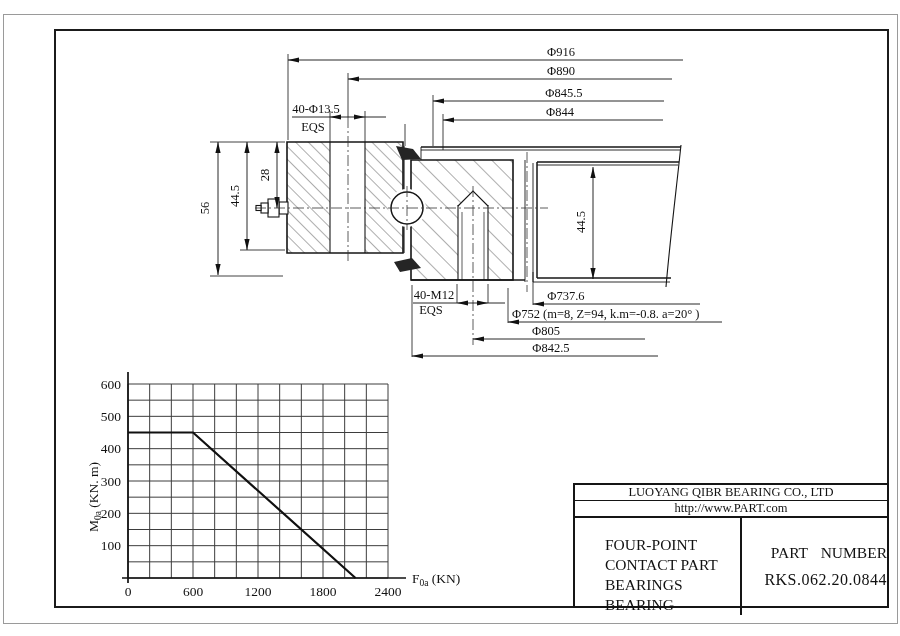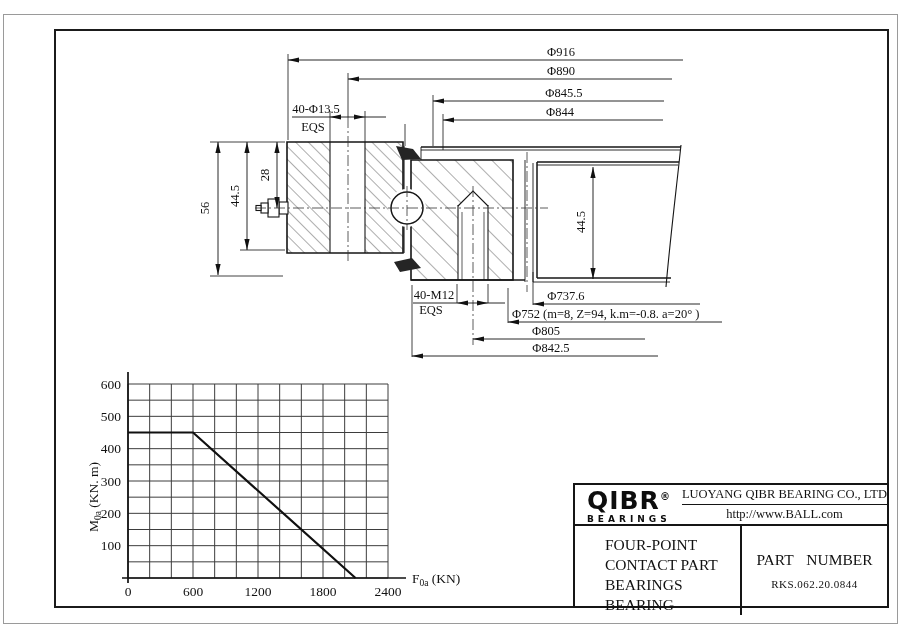--- a/index.html
+++ b/index.html
@@ -22,24 +22,24 @@
          line-height:24px;letter-spacing:1px;color:#0d0d0d;}
   .brand sup{font-size:10px;font-weight:bold;vertical-align:super;}
   .brand-sub{font-family:"DejaVu Sans",sans-serif;font-weight:bold;font-size:9px;
              letter-spacing:4px;color:#0d0d0d;margin-top:1px;}
   .tb-company{flex:1;display:flex;flex-direction:column;}
   .company-name{flex:1;display:flex;align-items:center;justify-content:center;
                 font-size:12.5px;border-bottom:1.5px solid #151515;white-space:nowrap;}
   .company-url{flex:1;display:flex;align-items:center;justify-content:center;font-size:12.5px;}
   .tb-bottom{flex:1;display:flex;}
   .tb-product{width:167px;border-right:2px solid #151515;box-sizing:border-box;
-              padding:9px 0 0 30px;font-size:15.5px;line-height:20px;}
-  .tb-part{flex:1;display:flex;flex-direction:column;align-items:center;justify-content:center;}
+              padding:17px 0 0 30px;font-size:15.5px;line-height:20px;}
+  .tb-part{flex:1;display:flex;flex-direction:column;align-items:flex-end;justify-content:center;}
   .part-label{font-size:15.5px;word-spacing:9px;}
-  .part-number{font-size:11px;margin-top:9px;letter-spacing:0.5px;}
+  .part-number{font-size:16px;margin-top:9px;letter-spacing:0.5px;}
 </style>
 </head>
 <body>
 
 <div class="page-edge"></div>
 <div class="frame"></div>
 
 <svg class="overlay" viewBox="0 0 900 636">
   <defs>
     <pattern id="hatchA" width="9" height="9" patternUnits="userSpaceOnUse" patternTransform="rotate(-45)">
@@ -229,27 +229,23 @@
       <text x="323" y="596" text-anchor="middle" font-size="13.5">1800</text>
       <text x="388" y="596" text-anchor="middle" font-size="13.5">2400</text>
       <polyline points="128,432.5 193,432.5 355.5,578" fill="none" stroke="#101010" stroke-width="2.2"></polyline>
       <text x="412" y="583" text-anchor="start" font-size="13.5"><tspan>F</tspan><tspan dy="3" font-size="9.5">0a</tspan><tspan dy="-3">&nbsp;(KN)</tspan></text>
       <text transform="translate(98,497) rotate(-90)" text-anchor="middle" font-size="13.5"><tspan>M</tspan><tspan dy="3" font-size="9.5">0a</tspan><tspan dy="-3">&nbsp;(KN. m)</tspan></text>
     </g>
 </svg>
 
 <div class="tb">
   <div class="tb-top">
-    <div class="tb-logo">
-      <div class="brand"><span>QIBR</span><sup>®</sup></div>
-      <div class="brand-sub">BEARINGS</div>
-    </div>
     <div class="tb-company">
       <div class="company-name">LUOYANG QIBR BEARING CO., LTD</div>
-      <div class="company-url">http://www.BALL.com</div>
+      <div class="company-url">http://www.PART.com</div>
     </div>
   </div>
   <div class="tb-bottom">
     <div class="tb-product">
       <div>FOUR-POINT</div>
       <div>CONTACT PART</div>
       <div>BEARINGS BEARING</div>
     </div>
     <div class="tb-part">
       <div class="part-label">PART NUMBER</div>

